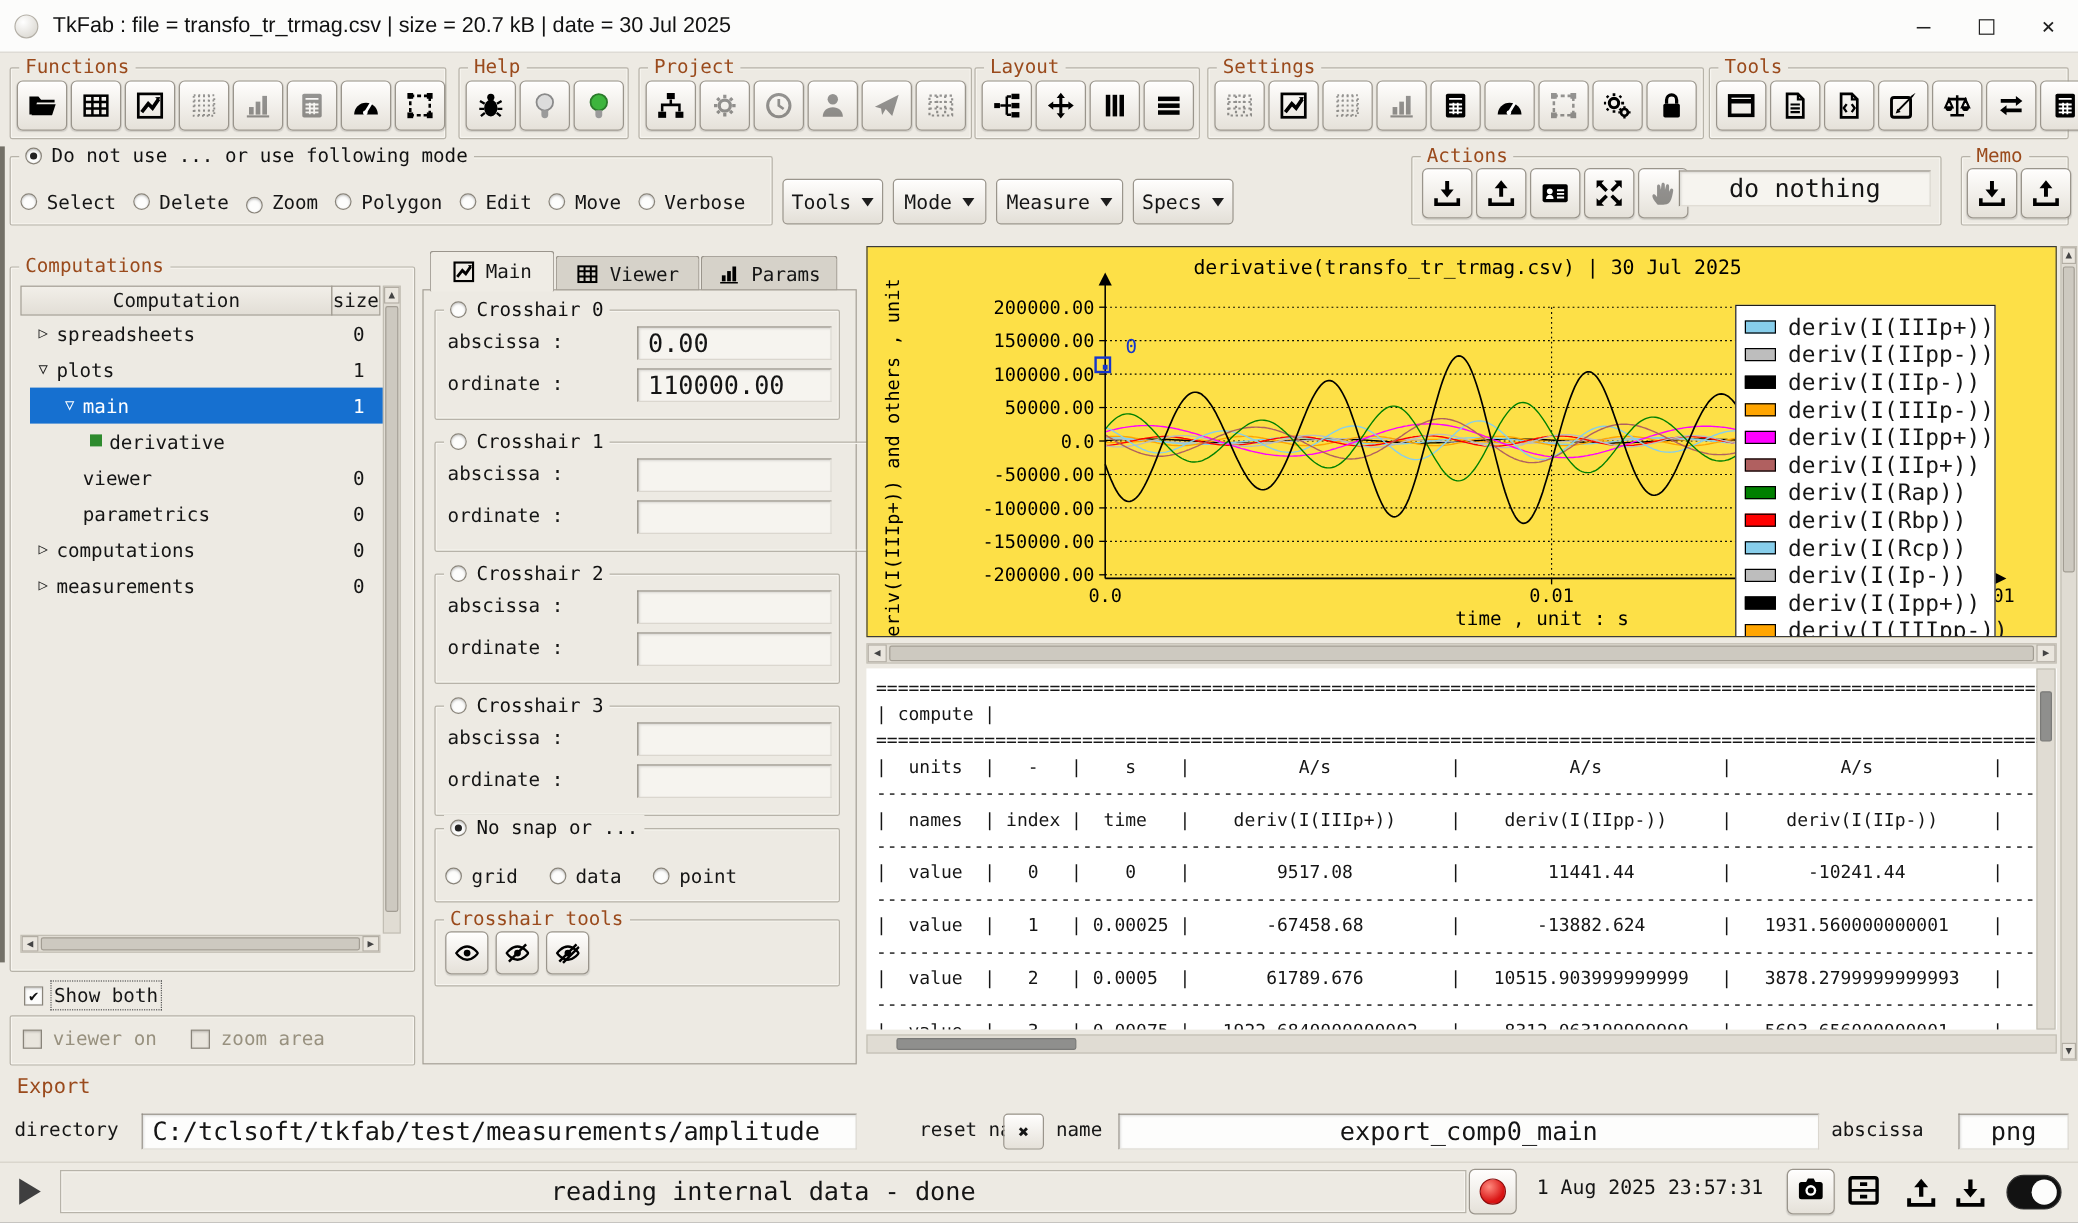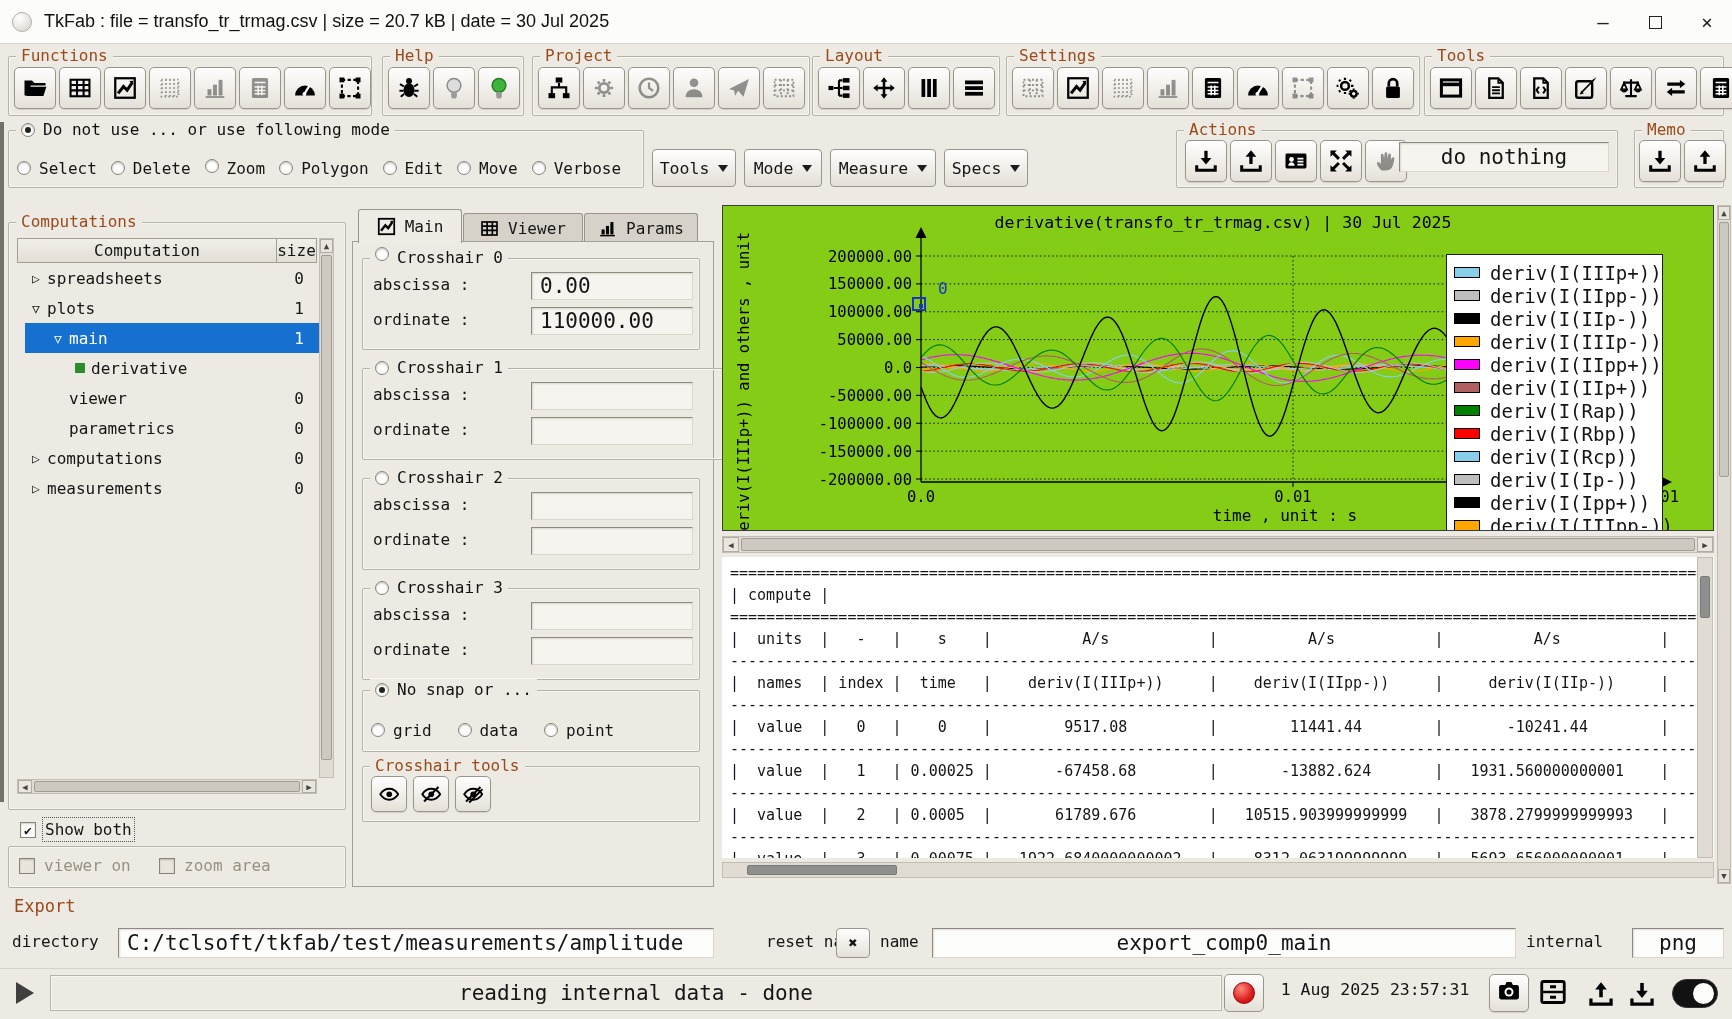--- a/index.html
+++ b/index.html
@@ -49,21 +49,21 @@
   .tab{position:absolute;display:flex;align-items:center;justify-content:center;gap:9px;
     border:1px solid #9a958c;border-bottom:none;background:#d6d2c9;font-size:16px;border-radius:3px 3px 0 0;}
   .tab.sel{background:#efece5;z-index:3;}
   
   .track{position:absolute;background:#e0dcd3;border:1px solid #c2beb4;}
   .thumb{position:absolute;background:#cdc9c0;border:1px solid #a29d93;border-radius:2px;}
   .thumb.dark{background:#8f8f8d;border-color:#7a7a78;}
   .sbarrow{position:absolute;display:flex;align-items:center;justify-content:center;
     font-size:9px;color:#444;background:#eae6de;border:1px solid #b2ada3;}
   
-  .plot{position:absolute;left:722px;top:205px;width:992px;height:326px;background:#84cc16;border:1px solid #3c3c3c;overflow:hidden;}
+  .plot{position:absolute;left:722px;top:205px;width:992px;height:326px;background:#fde047;border:1px solid #3c3c3c;overflow:hidden;}
   .legend{position:absolute;left:723px;top:48px;width:217px;height:290px;background:#fff;border:1px solid #1d1d1d;padding:6px 0 0 7px;}
   .leg-row{display:flex;align-items:center;gap:10px;height:23px;}
   .leg-swatch{width:26px;height:11px;border:1px solid #000;flex:0 0 auto;}
   .leg-label{font-size:19px;white-space:nowrap;}
   .mk-square{position:absolute;width:14px;height:14px;border:2px solid var(--mk);}
   .mk-dot{position:absolute;width:4px;height:4px;background:var(--mk);}
   .mk-label{position:absolute;color:var(--mk);font-size:16px;}
   pre.asc{position:absolute;left:730px;top:562px;margin:0;font-family:"DejaVu Sans Mono",monospace;
     font-size:15px;line-height:22px;white-space:pre;}
   .tablebg{position:absolute;left:722px;top:557px;width:992px;height:301px;background:#fff;overflow:hidden;}
@@ -501,21 +501,21 @@
       </span>
     <div id="modes" style="position:absolute;left:8px;top:22px;display:flex;gap:14px;align-items:center;height:30px;">
         <label style="display: flex; gap: 8px; align-items: center;">
           <span class="rad"></span>
           <span>Select</span>
         </label>
         <label style="display: flex; gap: 8px; align-items: center;">
           <span class="rad"></span>
           <span>Delete</span>
         </label>
-        <label style="display: flex; gap: 8px; align-items: flex-start;">
+        <label style="display: flex; gap: 8px; align-items: flex-end;">
           <span class="rad"></span>
           <span>Zoom</span>
         </label>
         <label style="display: flex; gap: 8px; align-items: center;">
           <span class="rad"></span>
           <span>Polygon</span>
         </label>
         <label style="display: flex; gap: 8px; align-items: center;">
           <span class="rad"></span>
           <span>Edit</span>
@@ -730,21 +730,21 @@
               <rect x="10.4" y="2.6" width="2.6" height="10.4"></rect>
             </g>
           </svg>
         </span>
         <span>Params</span>
       </div>
     </div>
   <div class="r" style="left:352px;top:241px;width:362px;height:646px;border:1px solid #a49f95;"></div>
   <div id="crosshairs">
       <div class="lf" style="left: 362px; top: 258px; width: 338px; height: 92px;">
-        <span class="lf-title" style="color: rgb(17, 17, 17); display: flex; gap: 8px; align-items: flex-start;">
+        <span class="lf-title" style="color: rgb(17, 17, 17); display: flex; gap: 8px; align-items: center;">
           <span class="rad"></span>
           <span>Crosshair 0</span>
         </span>
         <div style="position: absolute; left: 10px; top: 16px;">abscissa :</div>
         <div class="entry" style="position: absolute; left: 168px; top: 13px; width: 162px; height: 28px;">0.00</div>
         <div style="position: absolute; left: 10px; top: 51px;">ordinate :</div>
         <div class="entry" style="position: absolute; left: 168px; top: 48px; width: 162px; height: 28px;">110000.00</div>
       </div>
       <div class="lf" style="left: 362px; top: 368px; width: 368px; height: 92px;">
         <span class="lf-title" style="color: rgb(17, 17, 17); display: flex; gap: 8px; align-items: center;">
@@ -979,21 +979,21 @@
 
   <div class="r" style="left:14px;top:896px;color:var(--lfl);font-size:17px;">Export</div>
   <div class="r" style="left:12px;top:932px;">directory</div>
   <div class="entry white" style="position:absolute;left:118px;top:928px;width:596px;height:30px;">C:/tclsoft/tkfab/test/measurements/amplitude</div>
   <div class="r" style="left:722px;top:932px;margin-left:44px;">reset name</div>
   <div class="r" style="left:836px;top:928px;width:34px;height:30px;border:1px solid #9a958c;border-radius:4px;background:linear-gradient(#fffefd,#e5e1d9);display:flex;align-items:center;justify-content:center;font-size:15px;">
       <span>✖</span>
     </div>
   <div class="r" style="left:880px;top:932px;">name</div>
   <div class="entry white" style="position:absolute;left:932px;top:928px;width:584px;height:30px;justify-content:center;">export_comp0_main</div>
-  <div class="r" style="left:1526px;top:932px;">internal</div>
+  <div class="r" style="left:1526px;top:932px;">abscissa</div>
   <div class="entry white" style="position:absolute;left:1632px;top:928px;width:92px;height:30px;justify-content:center;">png</div>
 
   <div class="r" style="left:0;top:968px;width:1732px;height:1px;background:#d5d1c8;"></div>
   <div class="r" style="left:16px;top:982px;">
       <div class="play"></div>
     </div>
   <div class="r" style="left:50px;top:975px;width:1172px;height:36px;border:1px solid #b7b3a9;box-shadow:inset 0 0 0 1px #f7f5f0;display:flex;align-items:center;justify-content:center;font-size:21px;">reading internal data - done</div>
   <div class="recbtn" style="left:1224px;top:974px;">
       <span class="reccirc"></span>
     </div>

